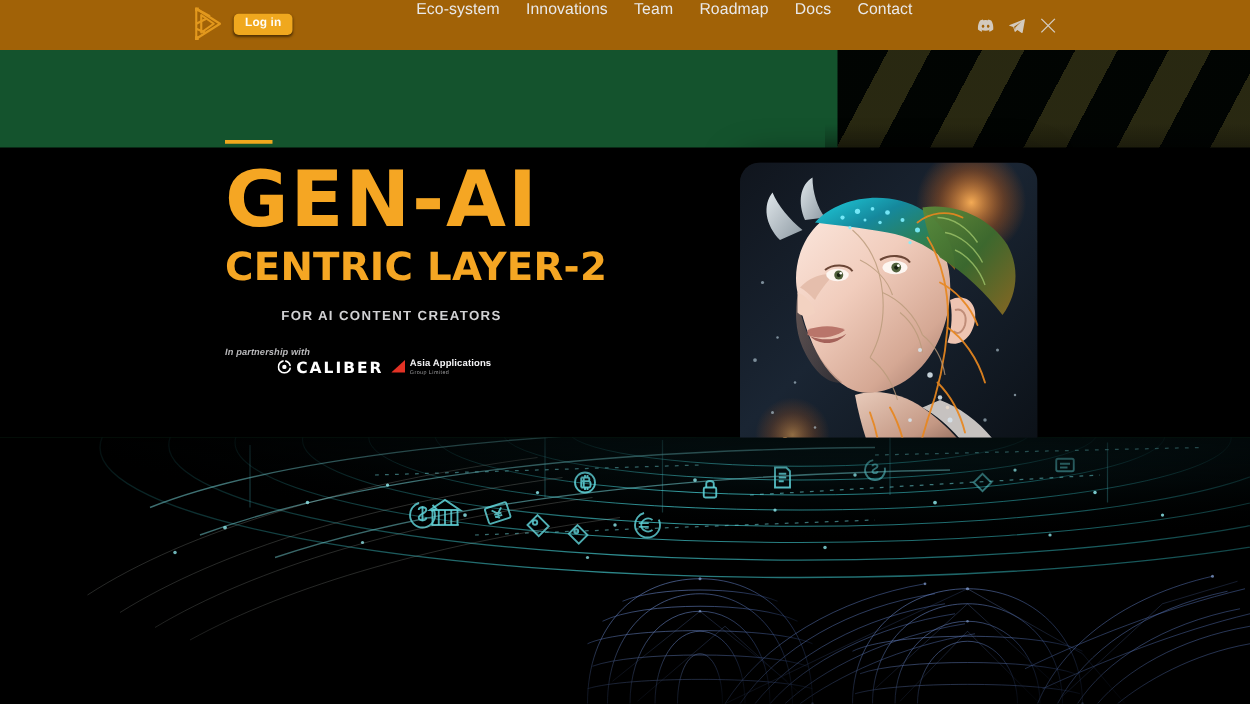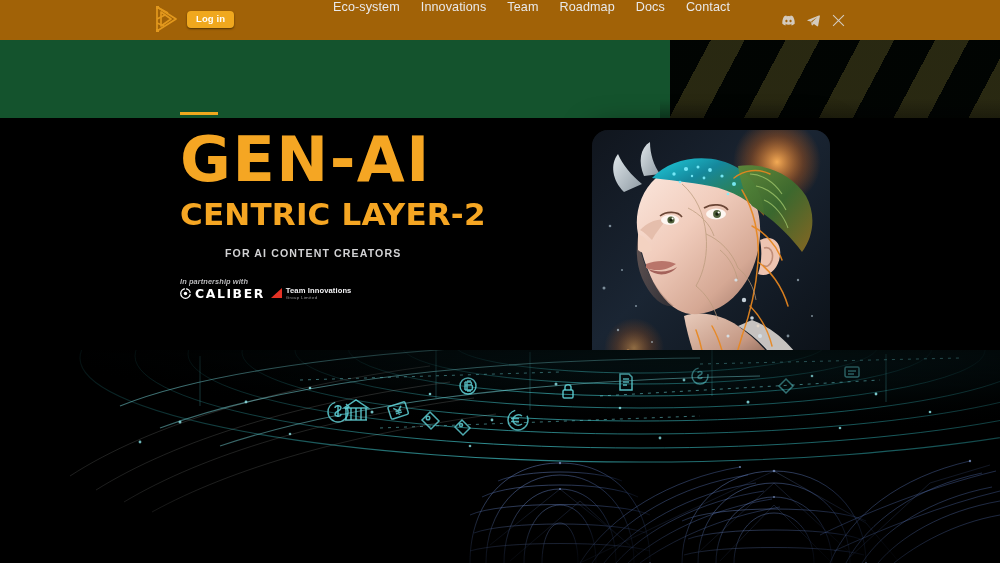--- a/index.html
+++ b/index.html
@@ -82,21 +82,21 @@
     letter-spacing:1.1px; margin-top:16px;padding-left:45px;
   }
 
   
   .partner { margin-top:18px; }
   .partner-kicker {
     color:#b9b9bb; font-size:7.4px; font-style:italic; font-weight:700;
     letter-spacing:.1px; margin-bottom:1px;
   }
   .partner-row { display:flex; align-items:center; gap:6px; }
-  .caliber { display:flex; align-items:center; gap:4px; }
+  .caliber { display:flex; align-items:center; gap:4px;margin-left:42px; }
   .caliber-dot { width:11px; height:11px; display:block; }
   .caliber-word {
     color:#fff; font-size:12.4px; font-weight:800; letter-spacing:1.6px;
     font-family:"DejaVu Sans", sans-serif; line-height:1;
   }
   .aig { display:flex; align-items:center; gap:3px; }
   .aig-tri { width:12px; height:11px; display:block; }
   .aig-text { line-height:1.05; }
   .aig-name { color:#f2f2f4; font-size:7.6px; font-weight:600; letter-spacing:.1px; }
   .aig-sub { color:#9a9a9c; font-size:4.3px; font-weight:500; letter-spacing:.35px; margin-top:1px; }
@@ -213,21 +213,21 @@
             <span class="caliber-word">CALIBER</span>
           </div>
 
           <div class="aig">
             <span>
               <svg class="aig-tri" viewBox="0 0 12 11">
                 <path d="M11 0 L11 10 L0 10 Z" fill="#e33225"></path>
               </svg>
             </span>
             <span class="aig-text">
-              <div class="aig-name">Team Innovations</div>
+              <div class="aig-name">Asia Applications</div>
               <div class="aig-sub">Group Limited</div>
             </span>
           </div>
 
         </div>
       </div>
     </div>
 
     <div class="portrait">
       <svg viewBox="0 0 238 240" preserveAspectRatio="xMidYMid slice">

